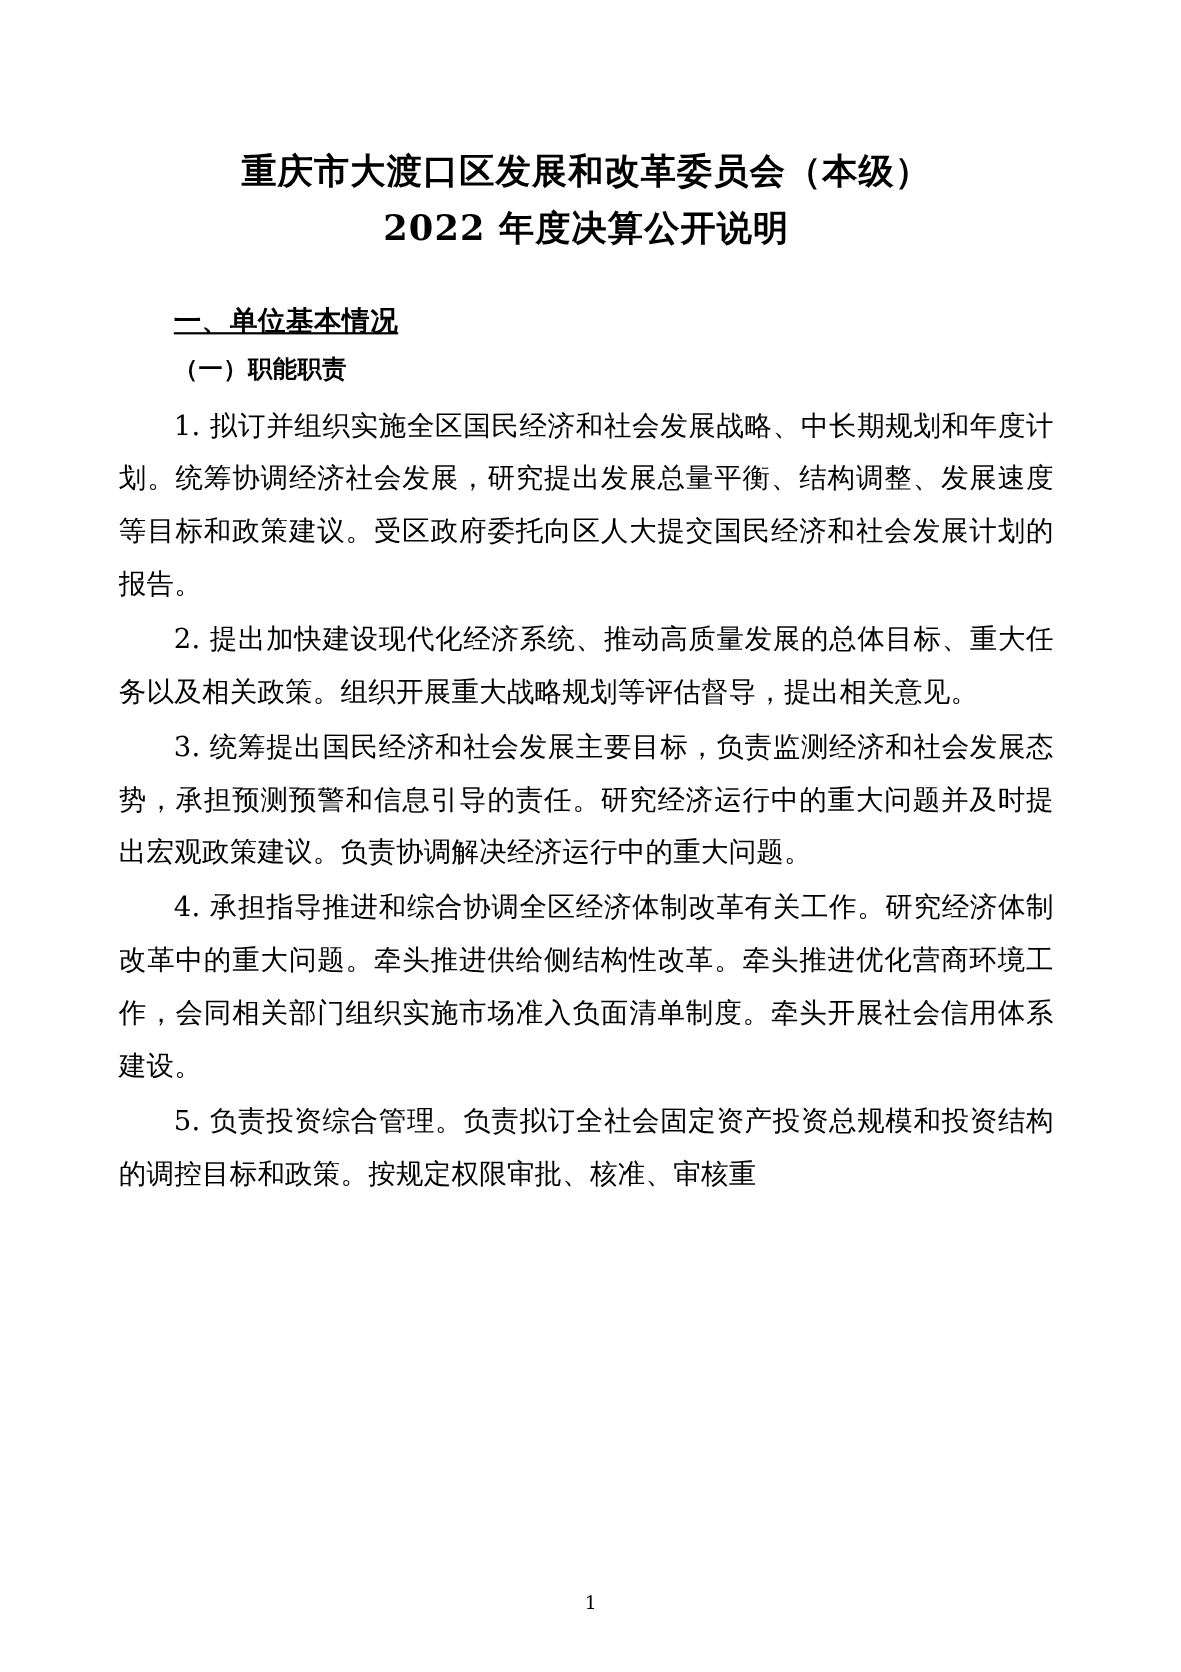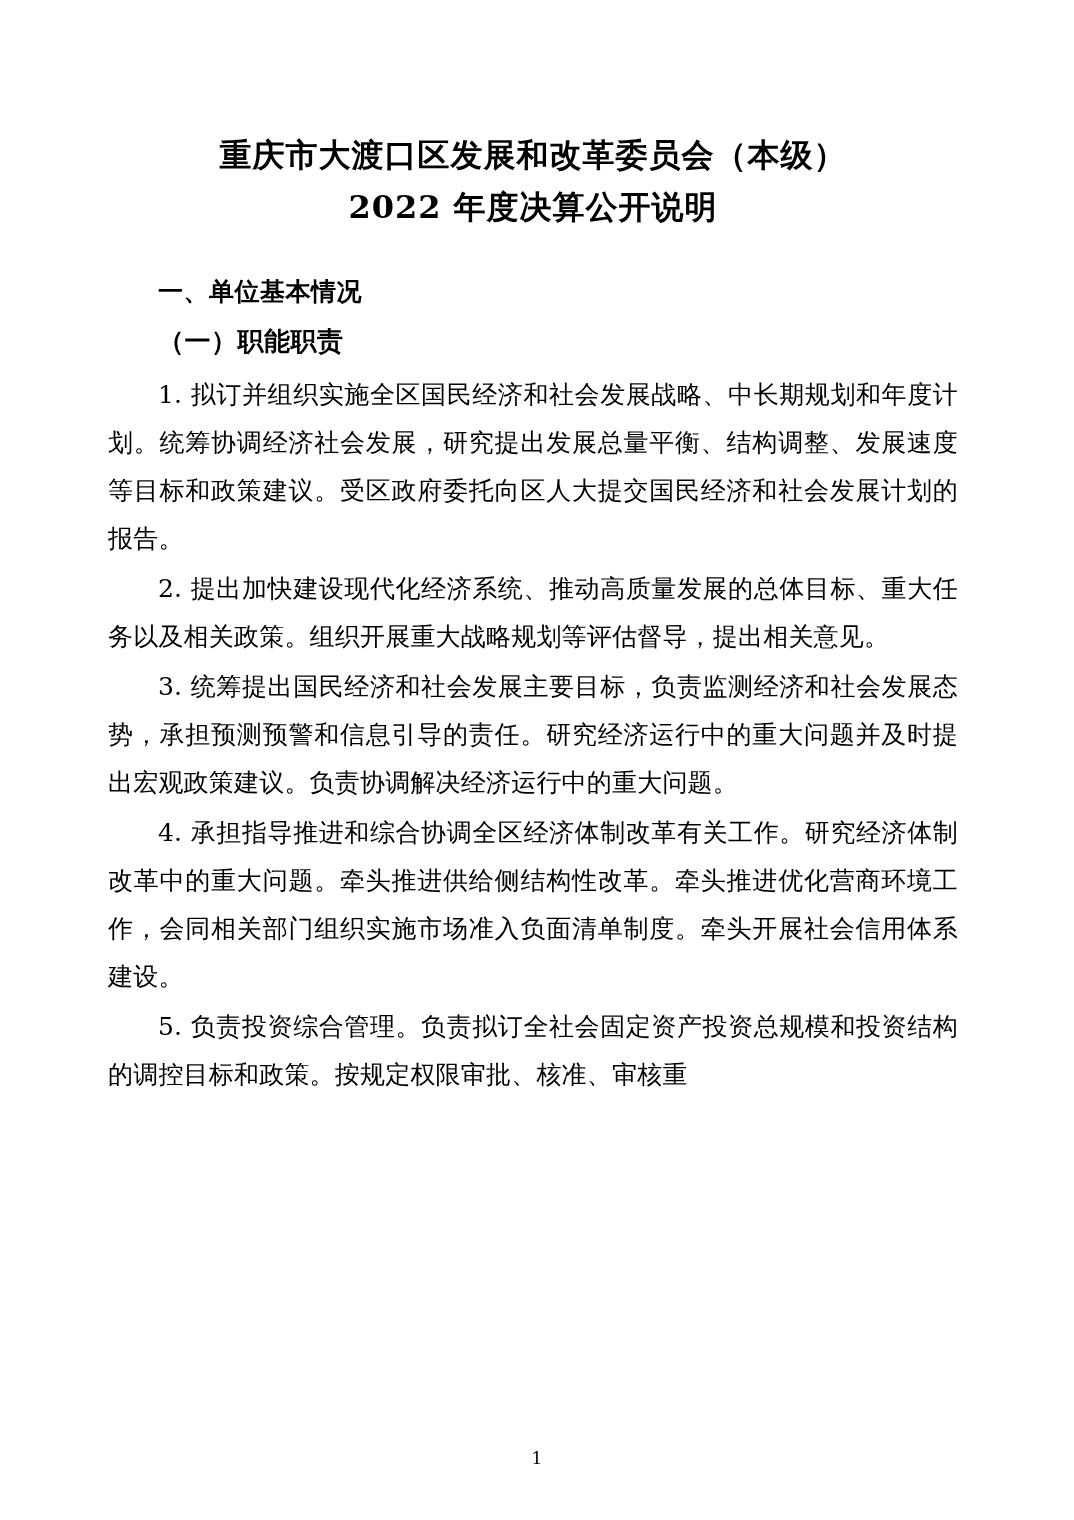--- a/index.html
+++ b/index.html
@@ -36,25 +36,26 @@
     white-space: nowrap;
   }
   .heading-1 {
     font-family: "DejaVu Serif", "Liberation Serif", serif;
     font-weight: bold;
     font-size: 25px;
     line-height: 1.9;
     margin: 0 0 2px 0;
     text-indent: 50px;
     letter-spacing: 0.5px;
+    text-decoration: underline;
   }
   .heading-2 {
-    font-family: Liberation Sans, sans-serif;
+    font-family: Liberation Mono, monospace;
     font-weight: bold;
-    font-size: 26px;
+    font-size: 22px;
     line-height: 1.9;
     margin: 0 0 4px 0;
     text-indent: 50px;
     letter-spacing: 0.5px;
   }
   .para {
     font-family: "DejaVu Serif", "Liberation Serif", serif;
     font-size: 25px;
     line-height: 1.92;
     margin: 0 0 2px 0;

